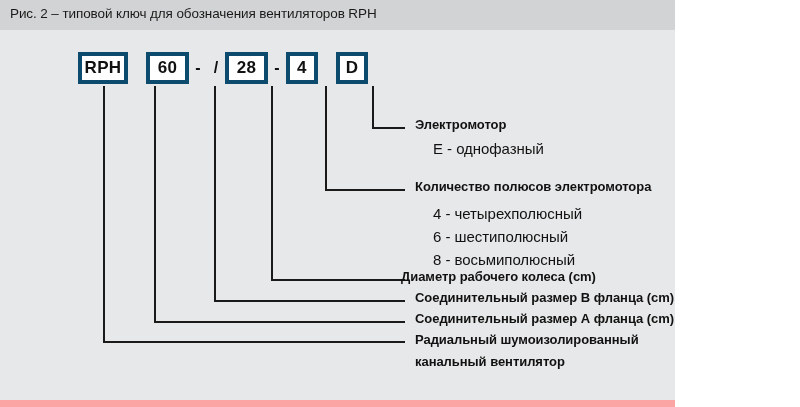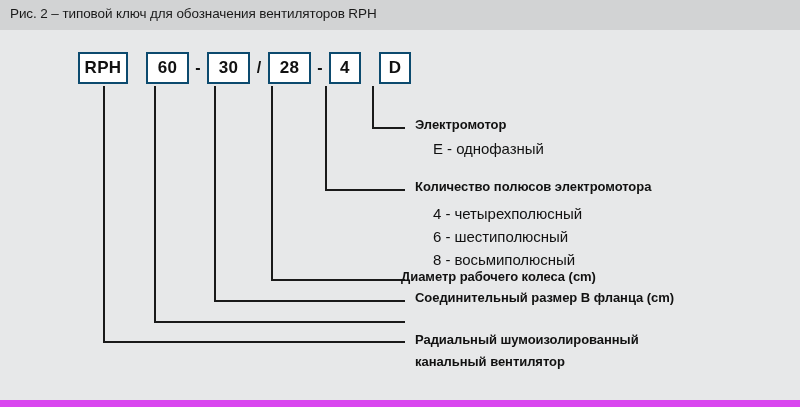--- a/index.html
+++ b/index.html
@@ -2,23 +2,23 @@
 <html><head>
 <meta charset="utf-8">
 <style>
   html, body {
     margin: 0;
     padding: 0;
     background: #ffffff;
   }
   #figure {
     position: relative;
-    width: 800px;
+    width: 675px;
     height: 407px;
-    background: #d946ef;
+    background: #fca5a5;
     font-family: "Liberation Sans", sans-serif;
     overflow: hidden;
   }
   #panel {
     position: absolute;
     left: 0;
     top: 0;
     width: 800px;
     height: 400px;
     background: #e7e8e9;
@@ -44,21 +44,21 @@
   
   #code-row {
     position: absolute;
     left: 78px;
     top: 50px;
     height: 36px;
     display: flex;
     align-items: center;
   }
   .code-box {
-    border: 2px solid #0c4a6e;
+    border: 4px solid #0c4a6e;
     background: #ffffff;
     height: 32px;
     box-sizing: border-box;
     display: flex;
     align-items: center;
     justify-content: center;
     font-size: 17px;
     font-weight: bold;
     color: #111111;
     letter-spacing: 0.3px;
@@ -110,21 +110,20 @@
   <div id="panel"></div>
 
   <div id="caption-bar"></div>
   <div id="caption-text">Рис. 2 – типовой ключ для обозначения вентиляторов RPH</div>
 
   <div id="code-row">
     <div class="code-box" style="width:50px">RPH</div>
     <div class="sep blank"></div>
     <div class="code-box" style="width:43px">60</div>
     <div class="sep">-</div>
-    <div class="code-box" style="width:43px">30</div>
     <div class="sep">/</div>
     <div class="code-box" style="width:43px">28</div>
     <div class="sep">-</div>
     <div class="code-box" style="width:32px">4</div>
     <div class="sep blank"></div>
     <div class="code-box" style="width:32px">D</div>
   </div>
 
   <div class="vline" style="left:372px; top:86px;  height:43px;"></div>
   <div class="hline" style="left:372px; top:127px; width:33px;"></div>
@@ -147,16 +146,17 @@
   <div class="lbl-main" style="left:415px; top:117px;">Электромотор</div>
   <div class="lbl-sub" style="left:433px; top:140px;">E - однофазный</div>
 
   <div class="lbl-main" style="left:415px; top:179px;">Количество полюсов электромотора</div>
   <div class="lbl-sub" style="left:433px; top:205px;">4 - четырехполюсный</div>
   <div class="lbl-sub" style="left:433px; top:228px;">6 - шестиполюсный</div>
   <div class="lbl-sub" style="left:433px; top:251px;">8 - восьмиполюсный</div>
 
   <div class="lbl-main" style="left:401px; top:269px;">Диаметр рабочего колеса (cm)</div>
   <div class="lbl-main" style="left:415px; top:290px;">Соединительный размер В фланца (cm)</div>
+  <div class="lbl-main" style="left:415px; top:311px;">Соединительный размер А фланца (cm)</div>
   <div class="lbl-main" style="left:415px; top:354px;">канальный вентилятор</div>
   <div class="lbl-main" style="left:415px; top:332px;">Радиальный шумоизолированный</div>
 
 </div>
 
 </body></html>

